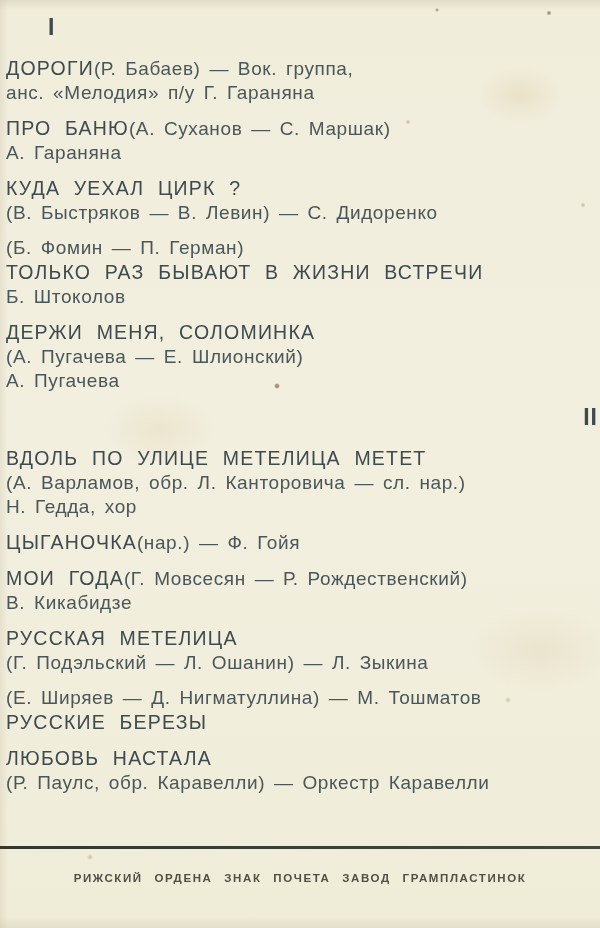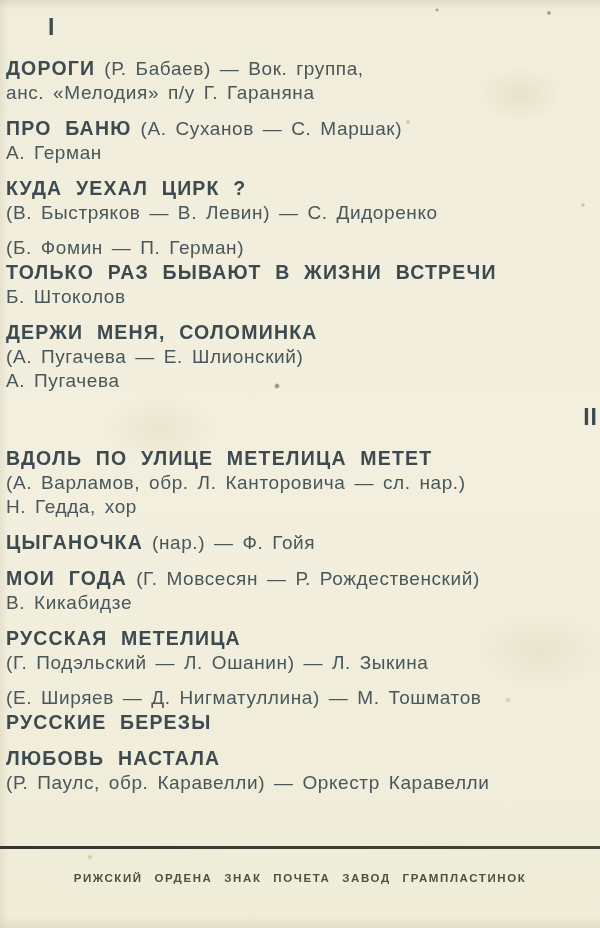--- a/index.html
+++ b/index.html
@@ -44,24 +44,24 @@
     margin-left:42px;height:26px;line-height:26px;letter-spacing:1px;
   }
   .side-label.two{margin-top:4px;margin-left:48px;text-align:right;}
   .tracklist{margin-top:16px;}
   .track{margin-bottom:11px;}
   .line{
     font-size:19px;line-height:24px;color:var(--ink-text);
     letter-spacing:.6px;word-spacing:3px;white-space:nowrap;
   }
   .title{
-    font-weight:700;font-size:19.5px;color:var(--ink-title);
+    font-weight:400;font-size:19.5px;color:var(--ink-title);
     letter-spacing:1.2px;word-spacing:7px;
   }
-  .after{margin-left:9px;}
+  .after{}
   .divider{
     position:absolute;left:-2px;right:-2px;top:846px;height:2.5px;
     background:linear-gradient(90deg,#35352f,#45453d);
   }
   .footer{position:absolute;top:872px;left:0;width:600px;text-align:center;}
   .footer .f1{
     font-size:11.5px;font-weight:700;color:var(--ink-footer);
     letter-spacing:1.6px;word-spacing:7px;white-space:nowrap;
   }
   .footer .f2{
@@ -76,21 +76,21 @@
 <div class="page">
   <div class="content">
     <div class="side-label">I</div>
     <div class="tracklist" id="list-0">
         <div class="track">
           <div class="line"><span class="title">ДОРОГИ</span><span class="after">(Р. Бабаев) — Вок. группа,</span></div>
           <div class="line credit">анс. «Мелодия» п/у Г. Гараняна</div>
         </div>
         <div class="track">
           <div class="line"><span class="title">ПРО БАНЮ</span><span class="after">(А. Суханов — С. Маршак)</span></div>
-          <div class="line credit">А. Герман</div>
+          <div class="line credit">А. Гараняна</div>
         </div>
         <div class="track">
           <div class="line"><span class="title">КУДА УЕХАЛ ЦИРК ?</span></div>
           <div class="line credit">(В. Быстряков — В. Левин) — С. Дидоренко</div>
         </div>
         <div class="track">
           <div class="line credit">(Б. Фомин — П. Герман)</div>
           <div class="line"><span class="title">ТОЛЬКО РАЗ БЫВАЮТ В ЖИЗНИ ВСТРЕЧИ</span></div>
           <div class="line credit">Б. Штоколов</div>
         </div>

